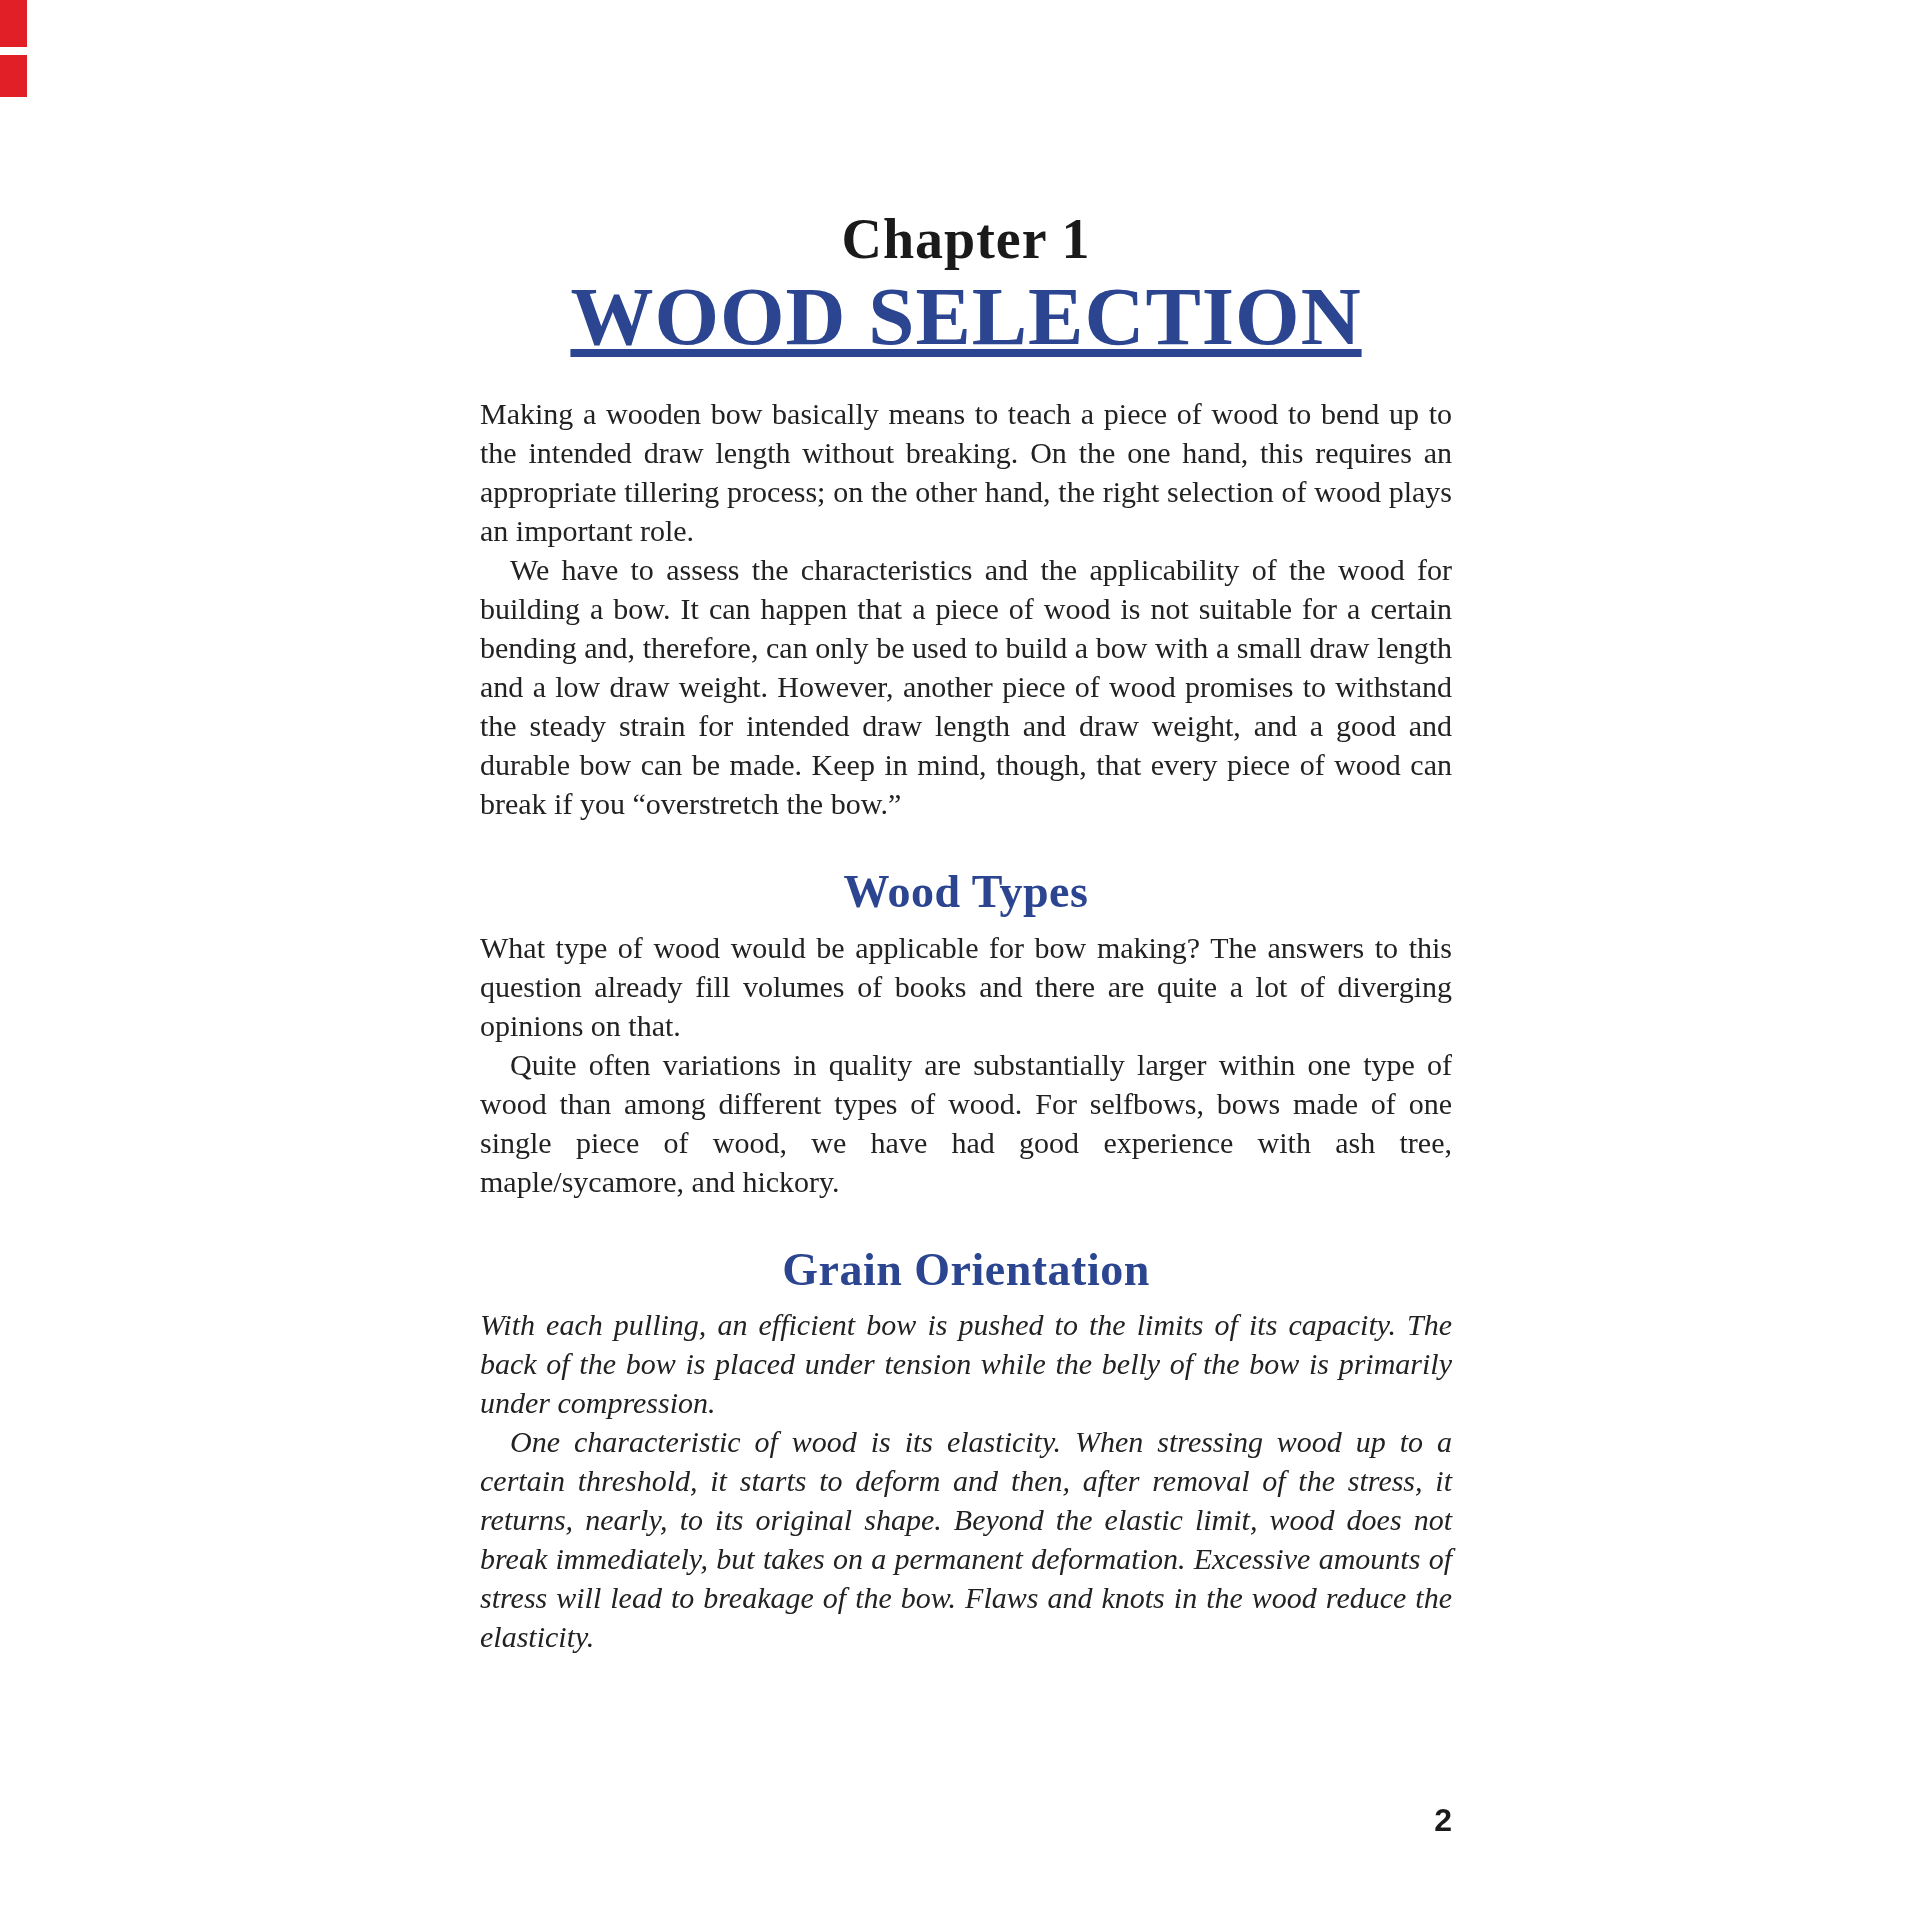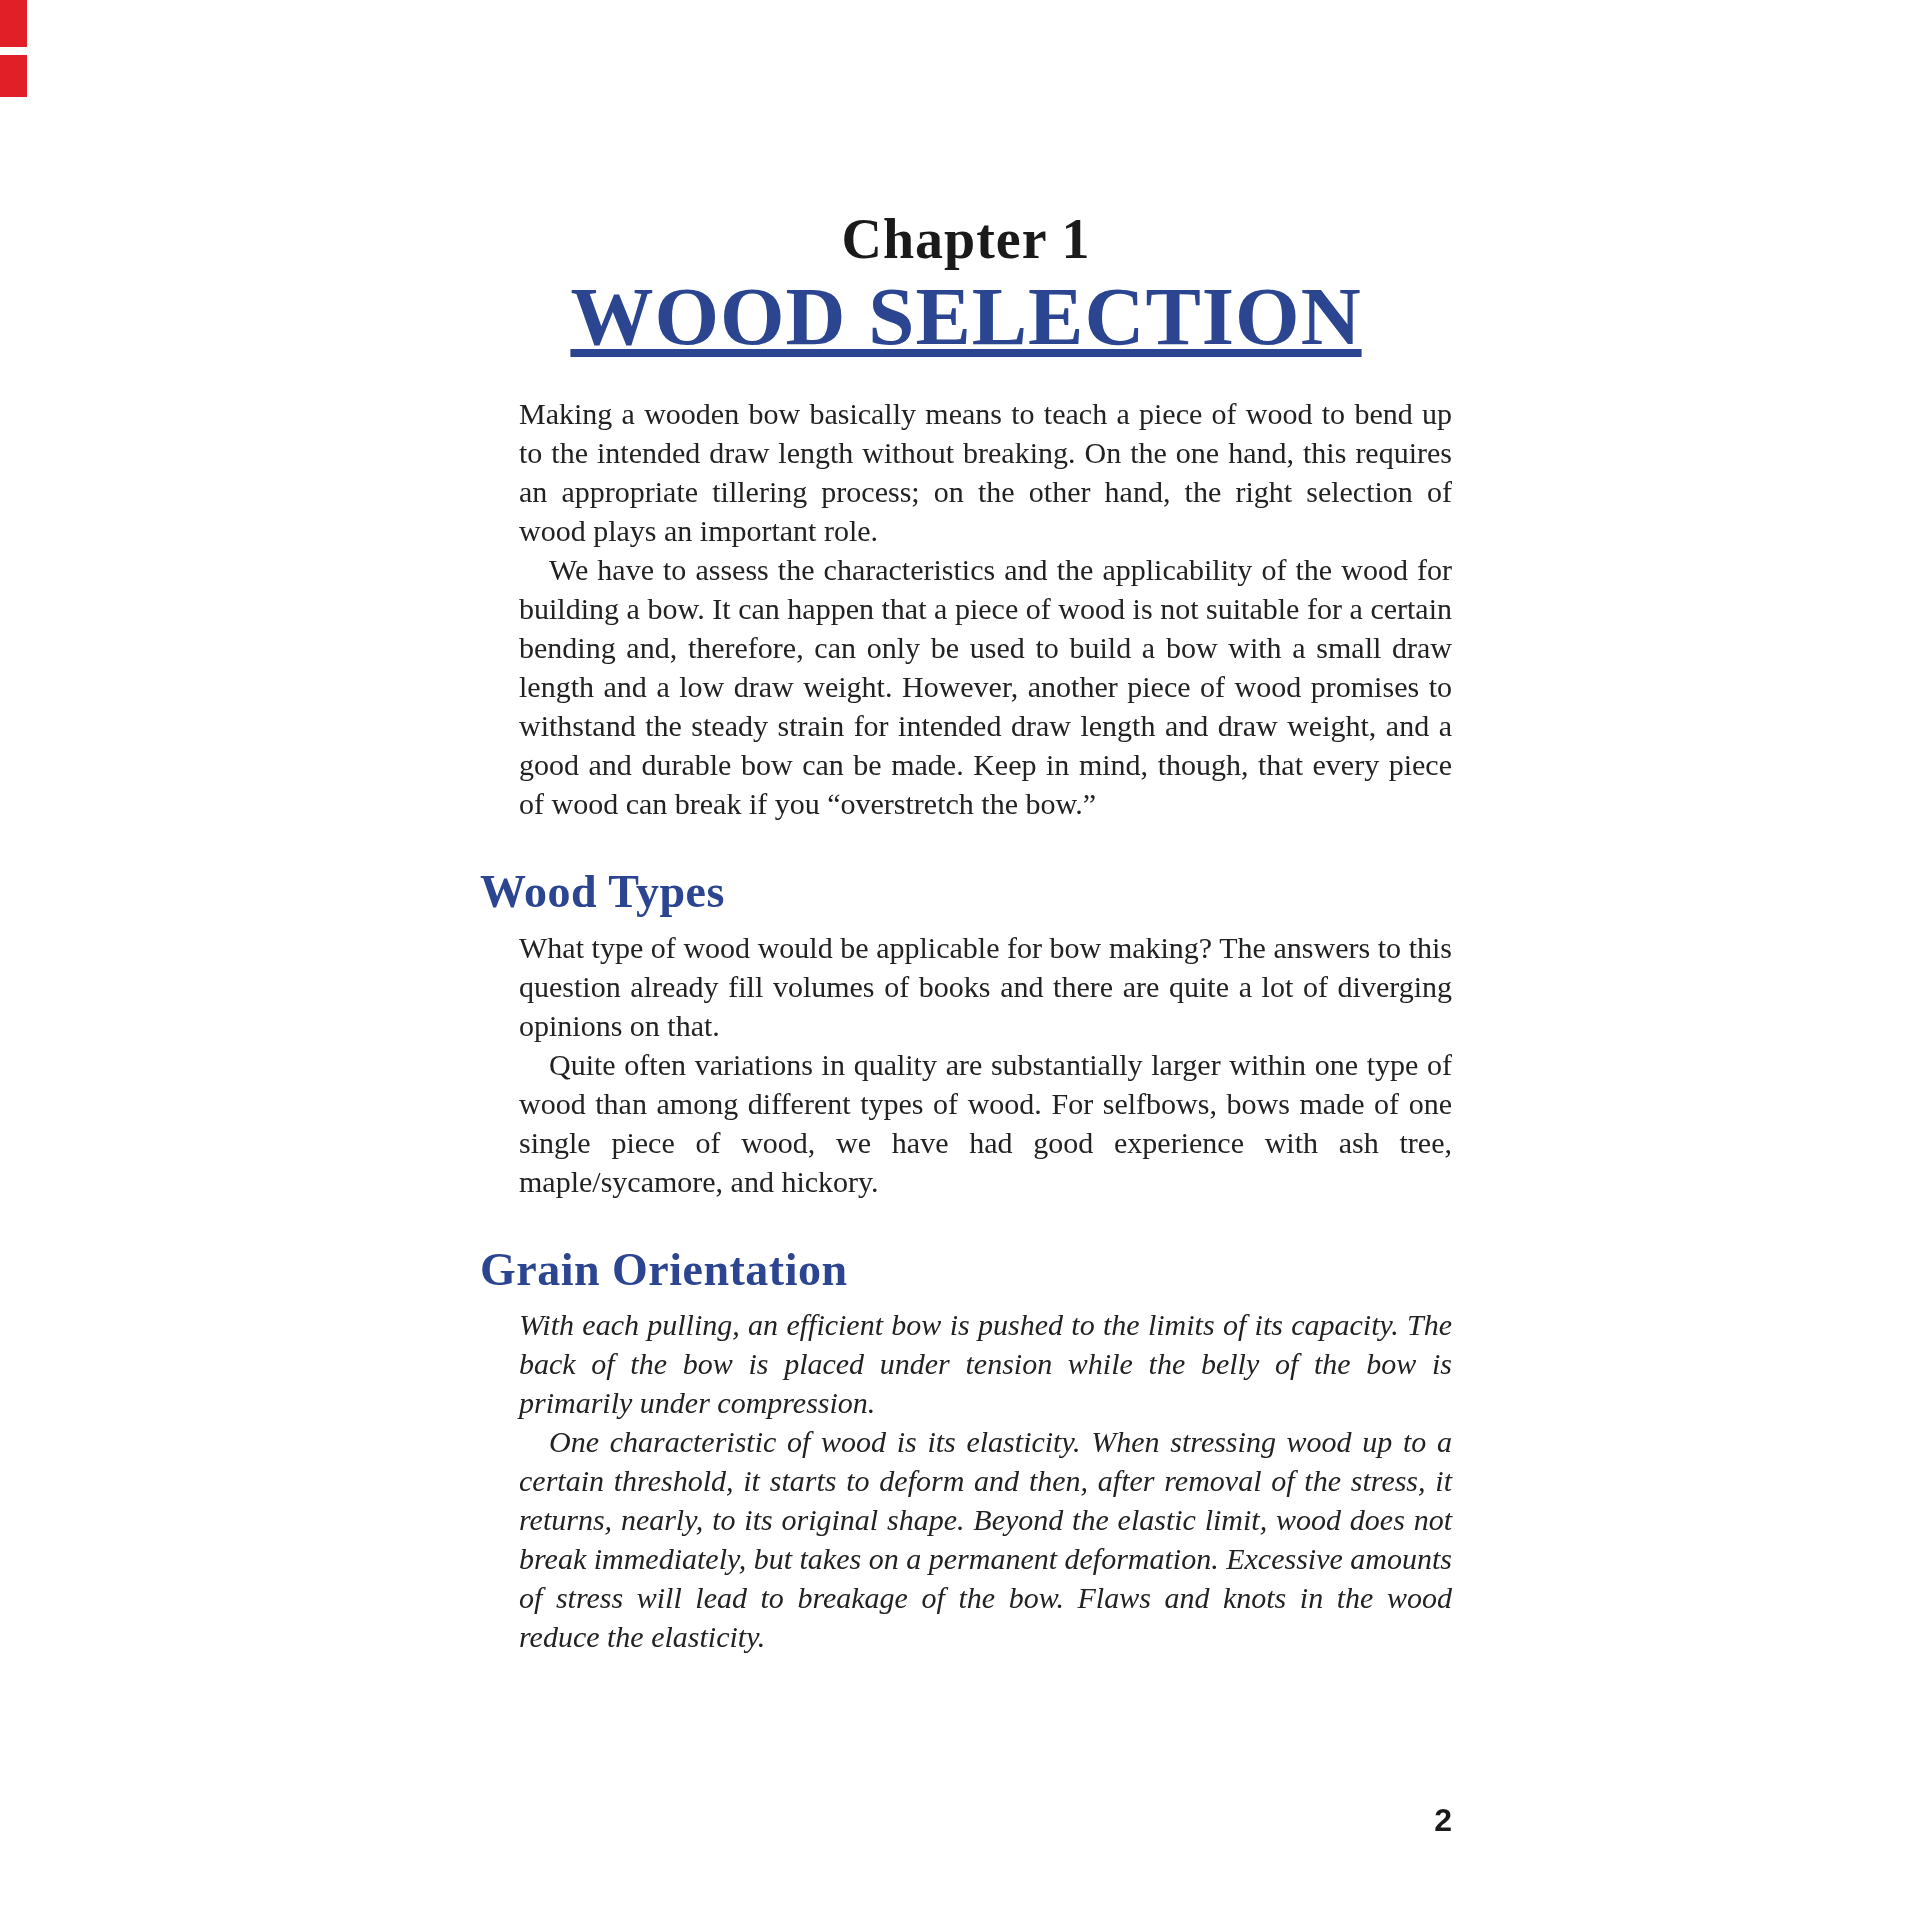--- a/index.html
+++ b/index.html
@@ -53,36 +53,35 @@
     color: #2b4590;
     letter-spacing: 1px;
     text-decoration: underline;
   }
   .body-text {
     margin-top: 34px;
     font-size: 30px;
     line-height: 39px;
     text-align: justify;
     color: #232222;
-    margin-left: 39px;
   }
   .body-text p {
     margin: 0;
     padding: 0;
   }
   .body-text p.indent {
     text-indent: 30px;
   }
   h2.section-heading {
     font-size: 46px;
     font-weight: bold;
     color: #2b4590;
     margin: 44px 0 10px 0;
     line-height: 1.1;
-    text-align: left;
+    text-align: center;
     letter-spacing: 0.5px;
   }
   .page-number {
     position: absolute;
     top: 1802px;
     left: 480px;
     width: 972px;
     text-align: right;
     font-family: "Liberation Sans", sans-serif;
     font-weight: bold;

